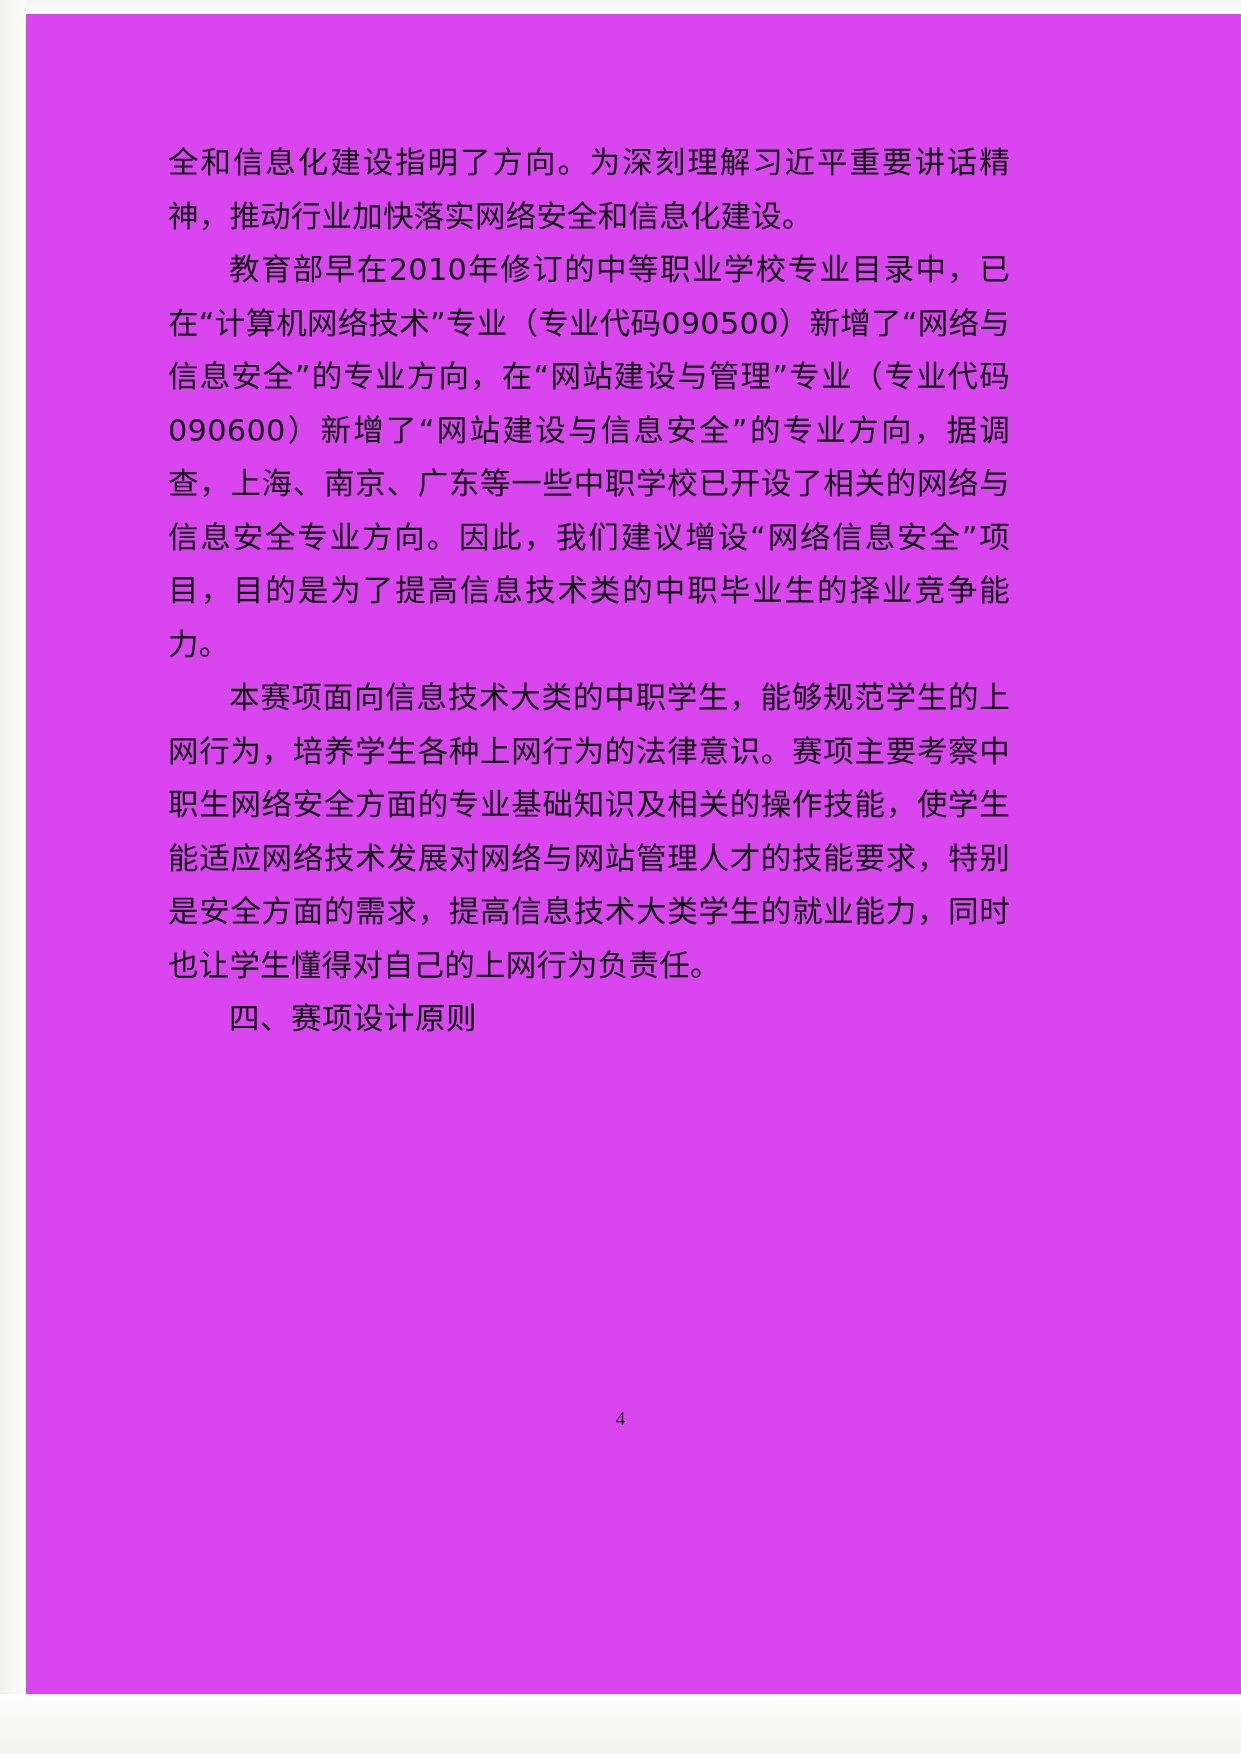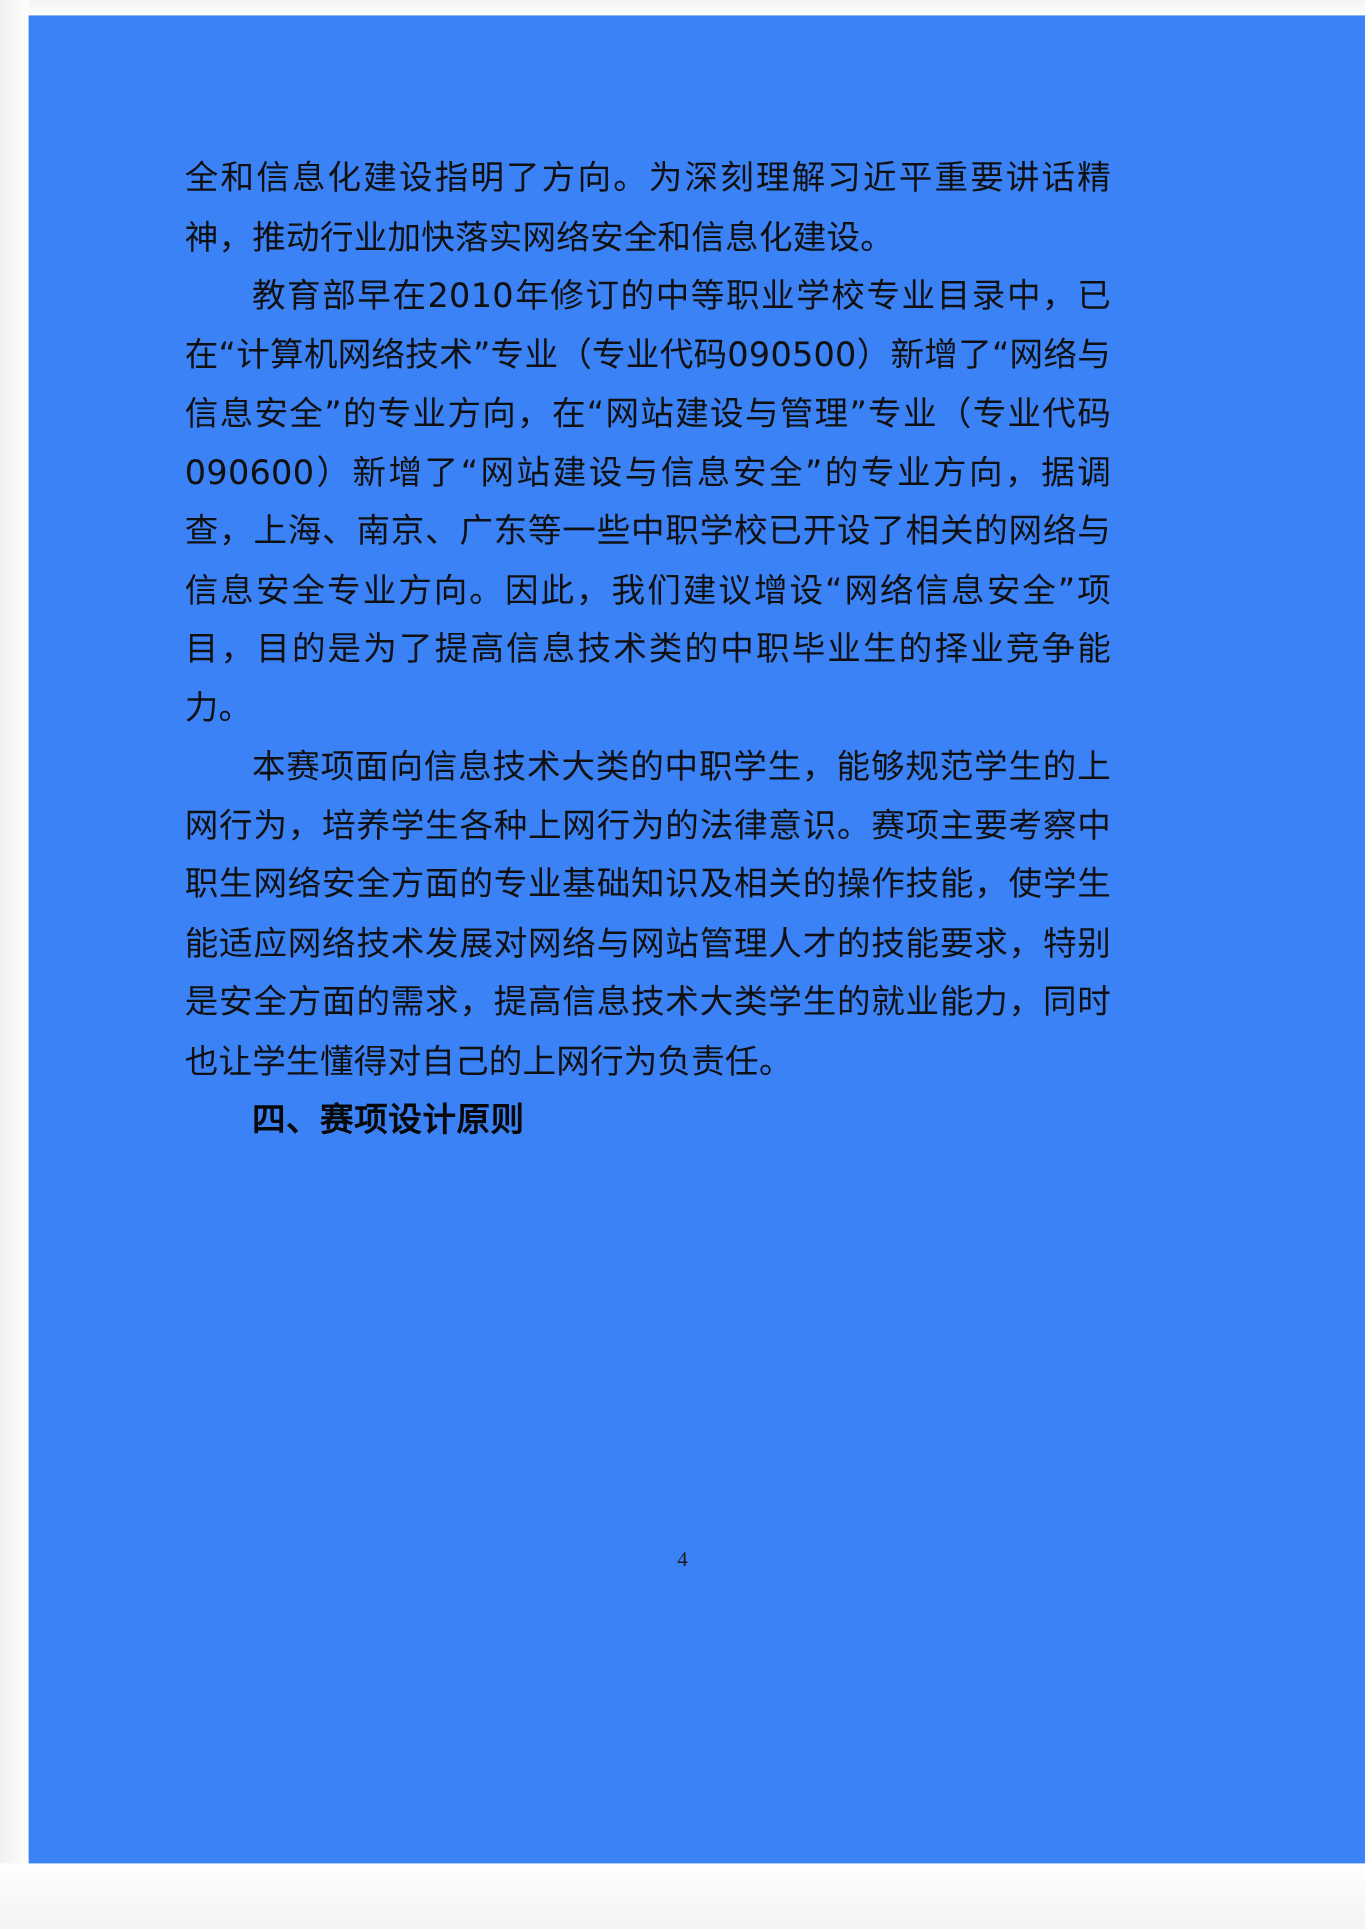--- a/index.html
+++ b/index.html
@@ -13,21 +13,21 @@
     height: 1754px;
     font-family: "DejaVu Sans", "Liberation Sans", sans-serif;
     color: #0d0d0d;
     position: relative;
     overflow: hidden;
   }
   .page {
     position: relative;
     width: 1241px;
     height: 1754px;
-    background: #3b82f6;
+    background: #d946ef;
     box-sizing: border-box;
   }
   .content {
     position: absolute;
     left: 168px;
     top: 136px;
     width: 842px;
   }
   .para {
     font-size: 30.5px;
@@ -40,21 +40,21 @@
     font-weight: 500;
     color: #101010;
     -webkit-font-smoothing: none;
   }
   .para.noindent {
     text-indent: 0;
   }
   .heading {
     font-size: 30.5px;
     line-height: 53.5px;
-    font-weight: bold;
+    font-weight: normal;
     text-indent: 61px;
     margin: 0;
     color: #080808;
     letter-spacing: 0.5px;
   }
   .page-number {
     position: absolute;
     left: 0;
     right: 0;
     top: 1408px;

